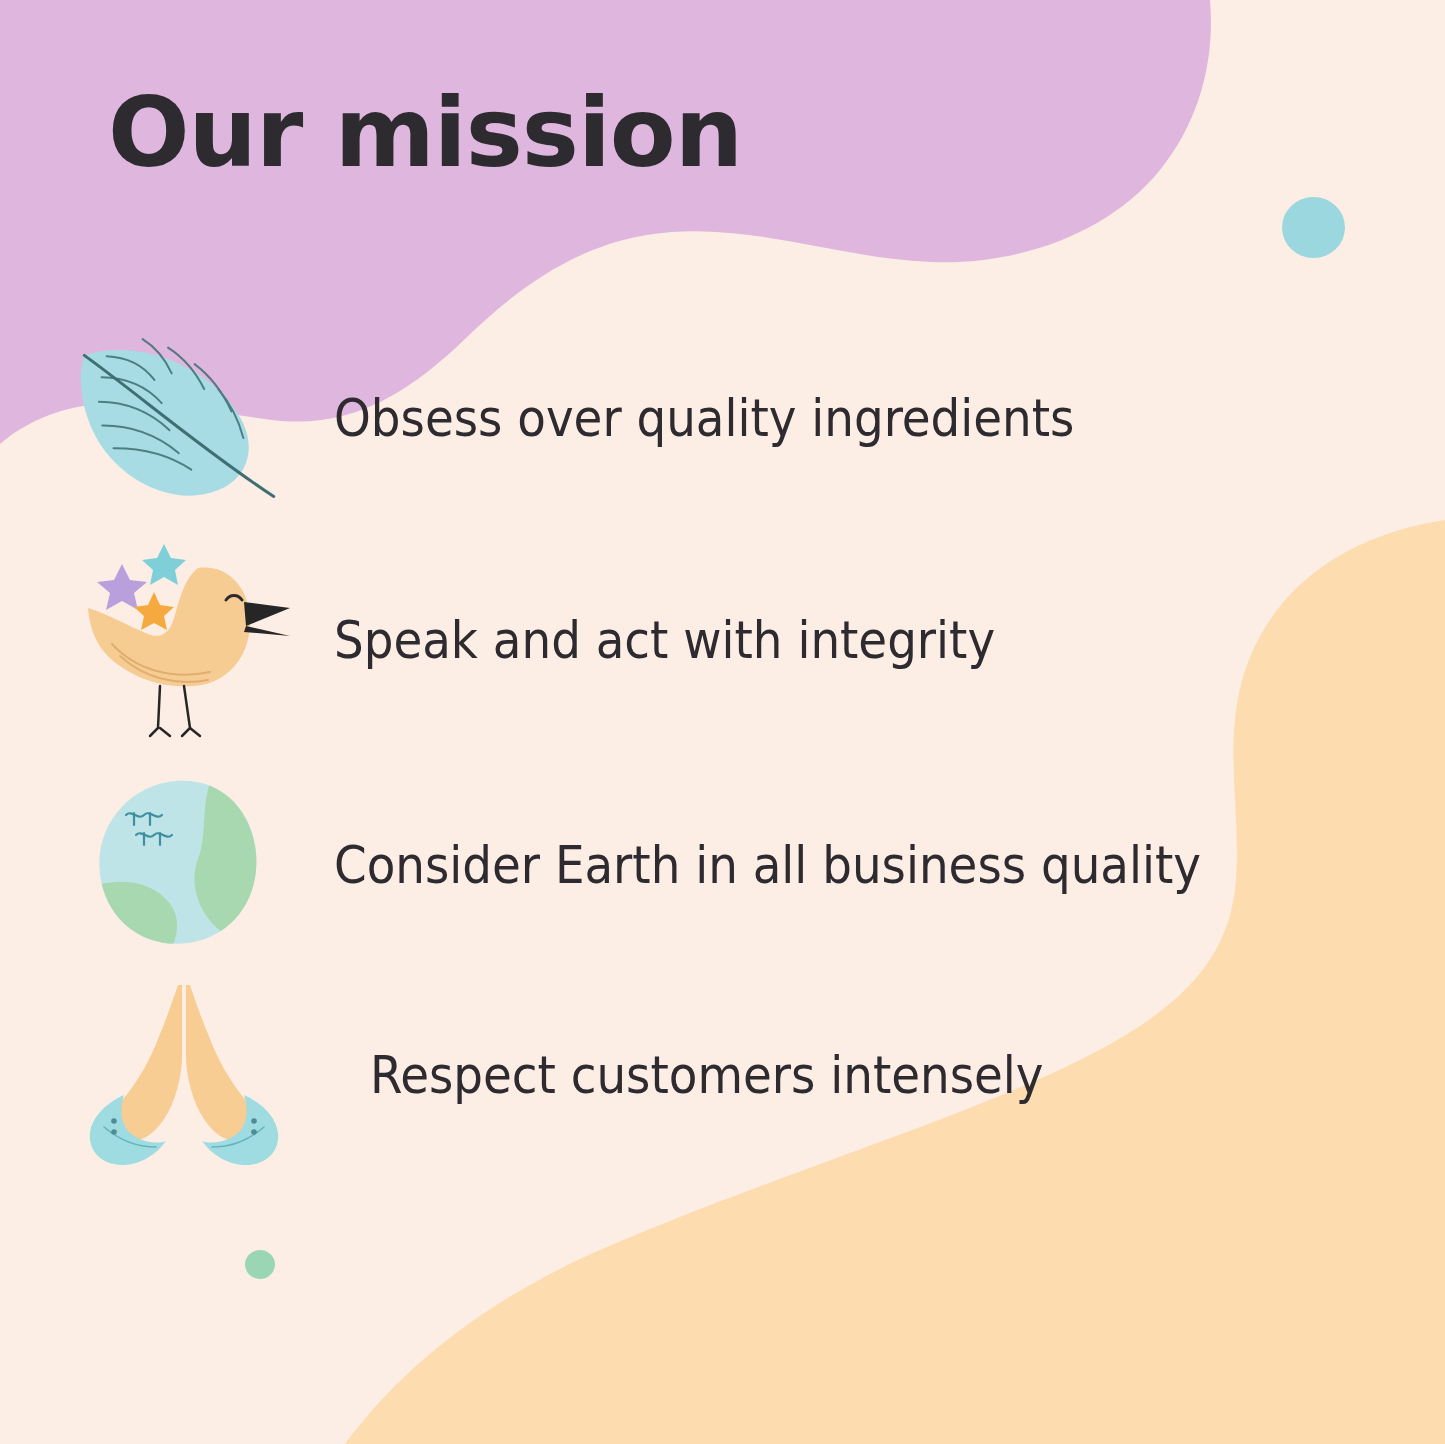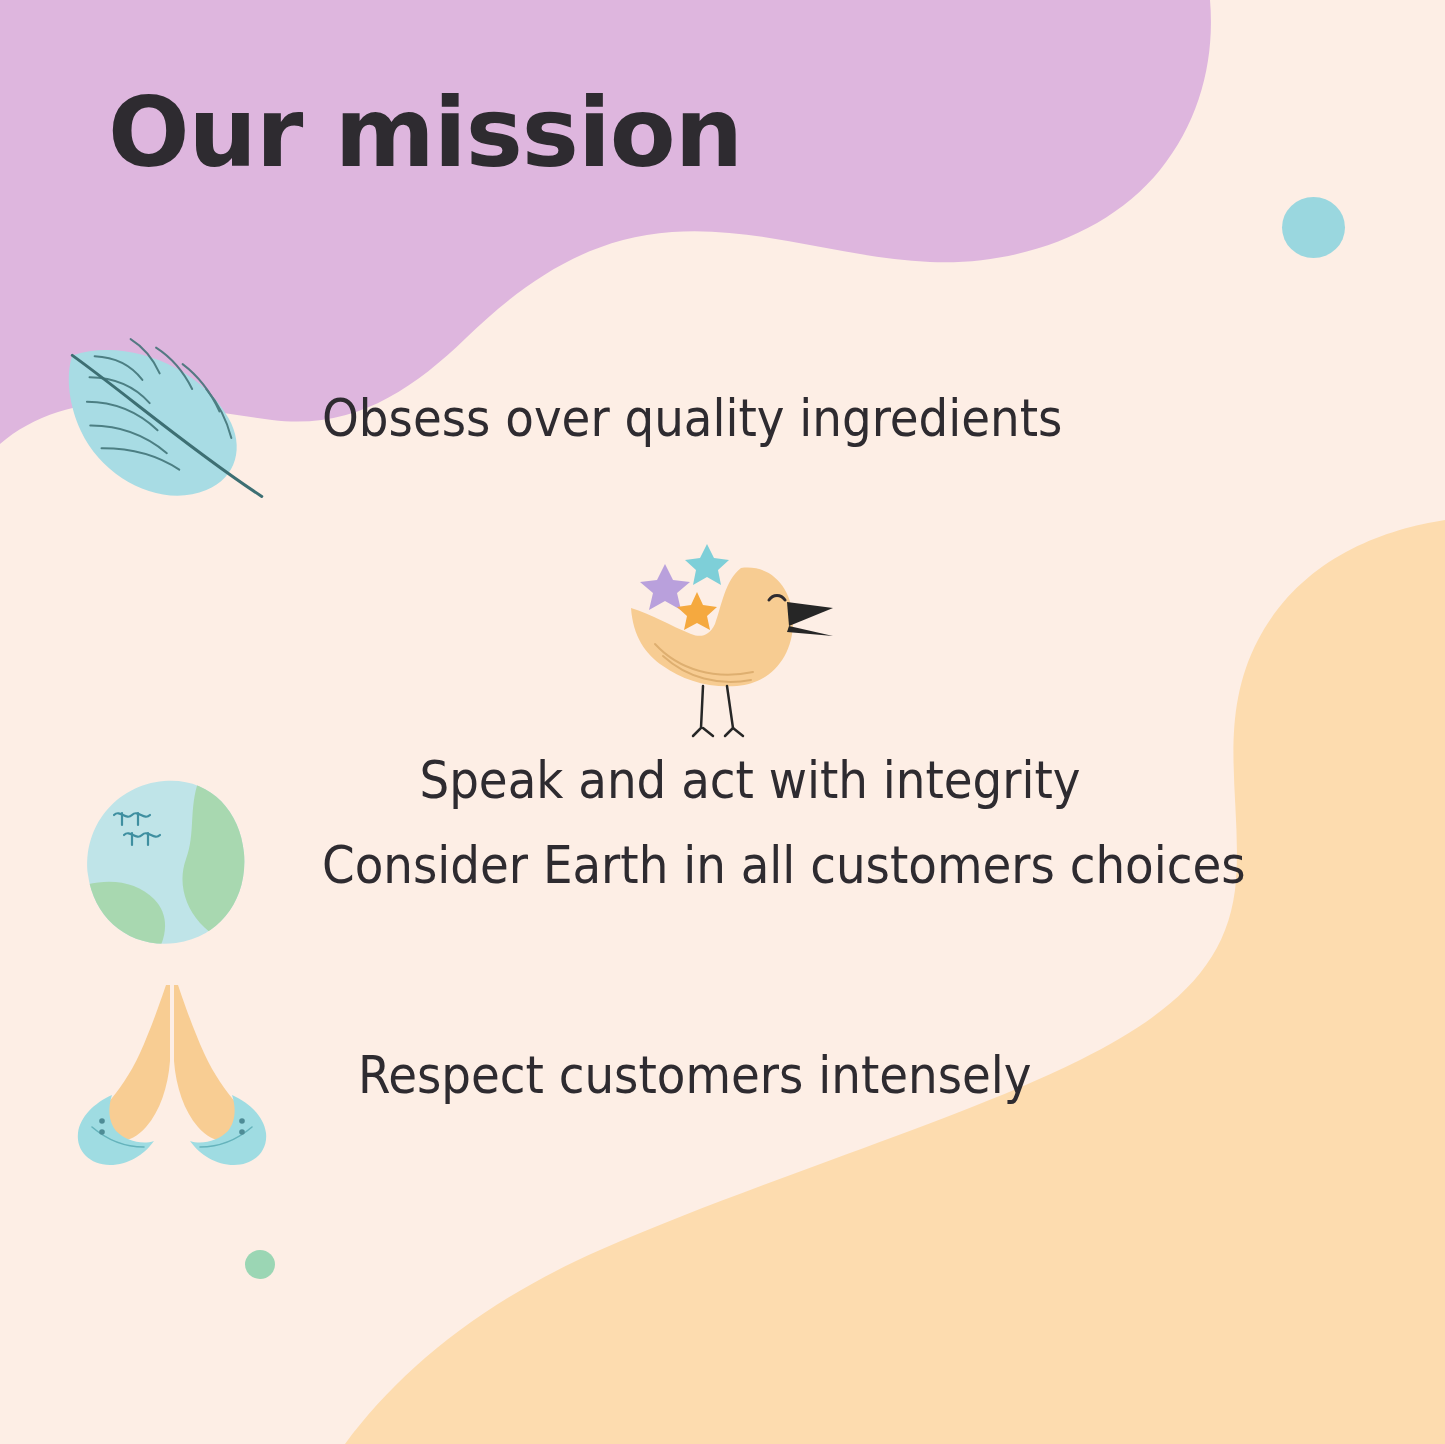--- a/index.html
+++ b/index.html
@@ -38,28 +38,28 @@
   }
   .mission-list {
     position: absolute;
     left: 0;
     top: 0;
     width: 1445px;
     height: 1444px;
   }
   .mission-row {
     position: absolute;
-    left: 68px;
+    left: 80px;
     width: 1320px;
     height: 200px;
     display: flex;
     align-items: center;
   }
   .row-0 { top: 318px; }
-  .row-1 { top: 540px; flex-direction: column; }
+  .row-1 { top: 540px; }
   .row-2 { top: 765px; }
   .row-3 { top: 975px; gap: 36px; }
 
   .row-icon {
     width: 210px;
     height: 200px;
     flex: 0 0 210px;
     position: relative;
   }
   .row-icon svg {
@@ -216,21 +216,21 @@
           <g stroke="#3E8FA0" stroke-width="2.2" fill="none" stroke-linecap="round">
             <path d="M46,50 C52,44 58,56 64,50 C70,44 76,56 82,50"></path>
             <path d="M54,48 L54,60"></path>
             <path d="M70,48 L70,60"></path>
             <path d="M56,70 C62,64 68,76 74,70 C80,64 86,76 92,70"></path>
             <path d="M64,68 L64,80"></path>
             <path d="M80,68 L80,80"></path>
           </g>
         </svg>
       </div>
-      <div class="row-label">Consider Earth in all customers choices</div>
+      <div class="row-label">Consider Earth in all business quality</div>
     </div>
 
     <div class="mission-row row-3">
       <div class="row-icon">
         <svg viewBox="0 0 210 200" xmlns="http://www.w3.org/2000/svg">
 
           <path d="M98,10
                    C92,28 82,56 72,78
                    C62,100 50,116 40,128
                    C30,140 30,154 40,162

